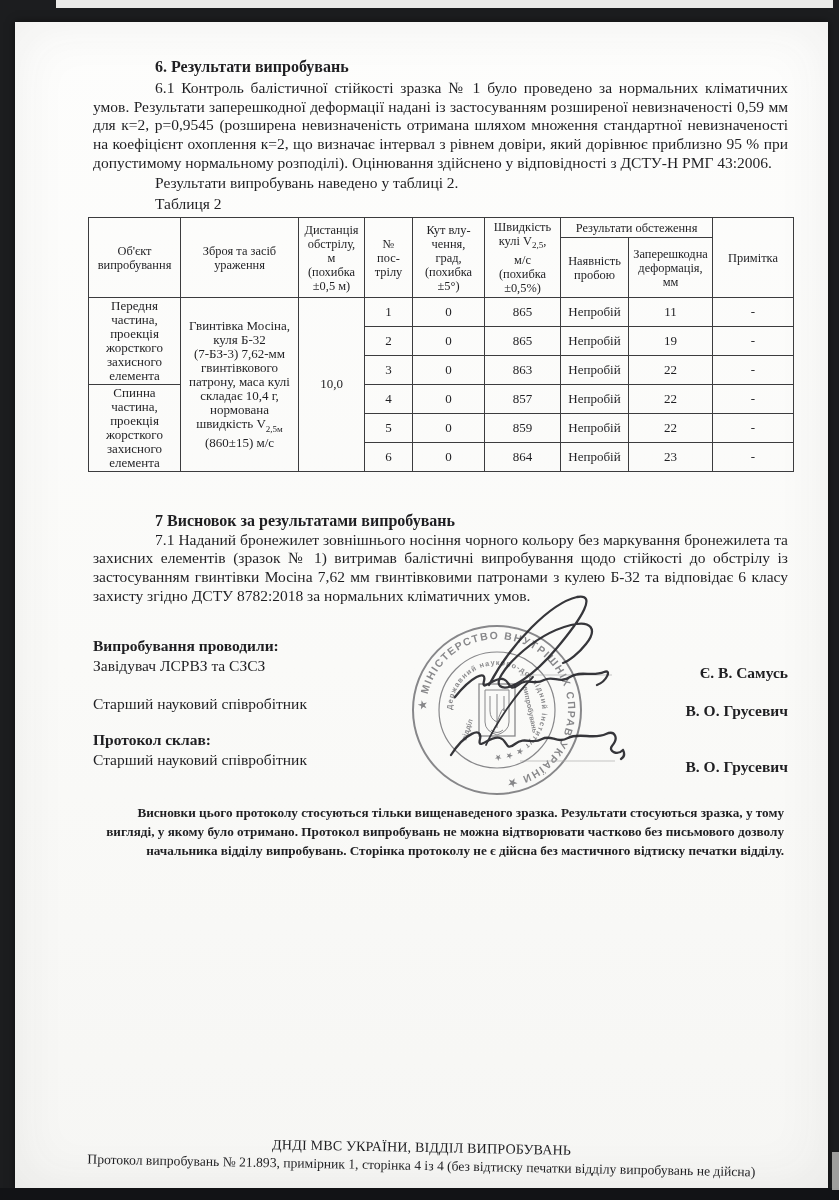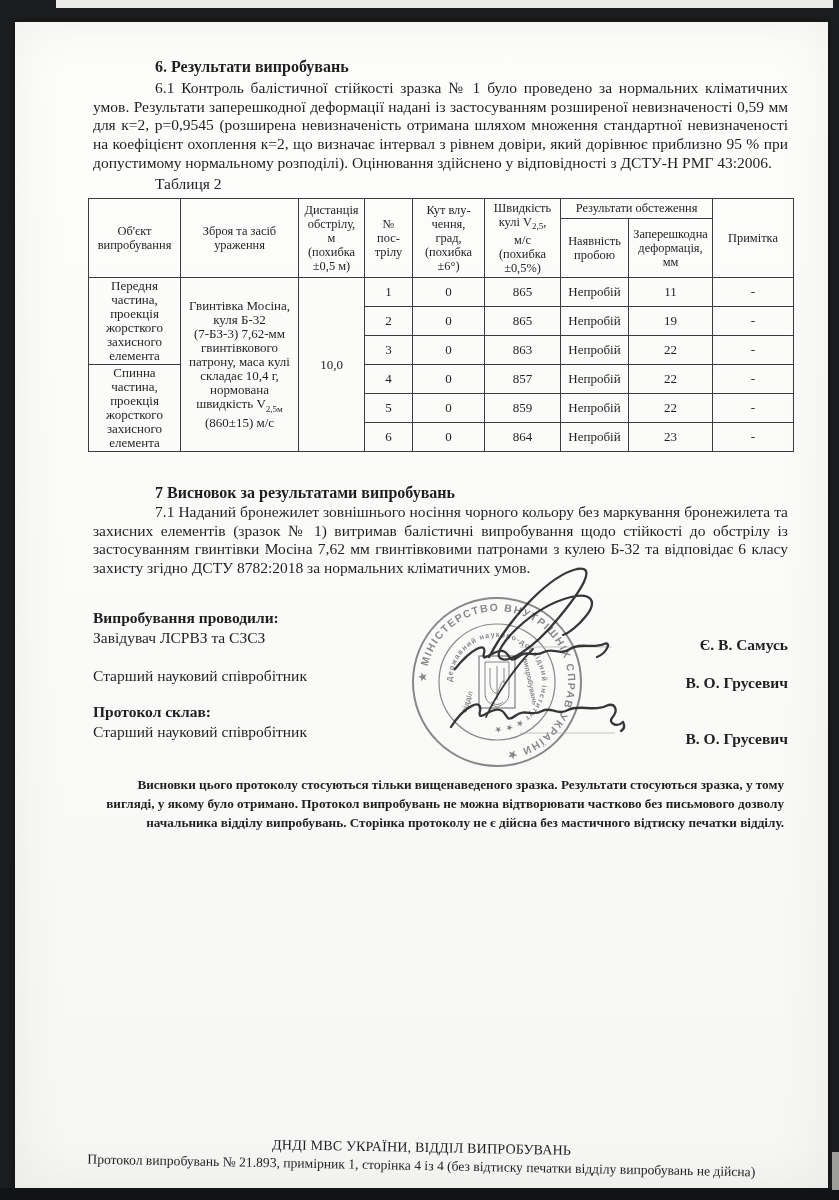--- a/index.html
+++ b/index.html
@@ -30,21 +30,21 @@
 
   table.results { border-collapse:collapse; width:705px; margin-left:-5px; table-layout:fixed;
     font-size:12.4px; line-height:14px; }
   table.results th, table.results td { border:1px solid #3c3c3e; }
   table.results th { font-weight:normal; padding:2px 2px; vertical-align:middle; white-space:pre-line; text-align:center; }
   table.results td { padding:1px 3px; text-align:center; vertical-align:middle; font-size:13px; }
   td.cell-object, td.cell-weapon { text-align:left; vertical-align:top; white-space:pre-line; padding:2px 4px; font-size:12.6px; }
   .grp-hdr { height:20px; }
   sub { font-size:9px; }
 
-  .sec7 { margin-top:32px; }
+  .sec7 { margin-top:40px; }
 
   .sig-area { position:relative; height:172px; margin-top:15px; }
   .sig-label { position:absolute; left:0; font-weight:bold; font-size:15.5px; }
   .sig-role  { position:absolute; left:0; font-size:15.5px; }
   .sig-name  { position:absolute; right:0; font-weight:bold; font-size:15.5px; }
   .stamp-wrap { position:absolute; left:300px; top:-38px; width:290px; height:265px; pointer-events:none; }
 
   .disclaimer { margin:10px 4px 0 12px; font-weight:bold; font-size:13.2px; line-height:19px; text-align:right; }
 
   .footer { position:absolute; left:0; top:1118px; width:100%; text-align:center;
@@ -57,20 +57,21 @@
 
 <div class="screen">
 
   <div class="top-sliver"></div>
 
   <div class="page">
     <div class="content">
 
       <div class="h-sec h6">6. Результати випробувань</div>
       <p class="para">6.1 Контроль балістичної стійкості зразка № 1 було проведено за нормальних кліматичних умов. Результати заперешкодної деформації надані із застосуванням розширеної невизначеності 0,59 мм для к=2, р=0,9545 (розширена невизначеність отримана шляхом множення стандартної невизначеності на коефіцієнт охоплення к=2, що визначає інтервал з рівнем довіри, який дорівнює приблизно 95 % при допустимому нормальному розподілі). Оцінювання здійснено у відповідності з ДСТУ-Н РМГ 43:2006.</p>
+      <p class="note-line">Результати випробувань наведено у таблиці 2.</p>
       <p class="table-label">Таблиця 2</p>
 
       <table class="results">
         <colgroup>
           <col style="width:92px">
             <col style="width:118px">
             <col style="width:66px">
           <col style="width:48px">
             <col style="width:72px">
             <col style="width:76px">
@@ -89,21 +90,21 @@
 м
 (похибка
 ±0,5 м)</th>
             <th rowspan="2">№
 пос-
 трілу</th>
             <th rowspan="2">Кут влу-
 чення,
 град,
 (похибка
-±6°)</th>
+±5°)</th>
             <th rowspan="2"><span>Швидкість
 кулі V</span><sub>2,5</sub><span>,
 м/с
 (похибка
 ±0,5%)</span></th>
             <th colspan="2">Результати обстеження</th>
             <th rowspan="2">Примітка</th>
           </tr>
           <tr>
             <th>Наявність

